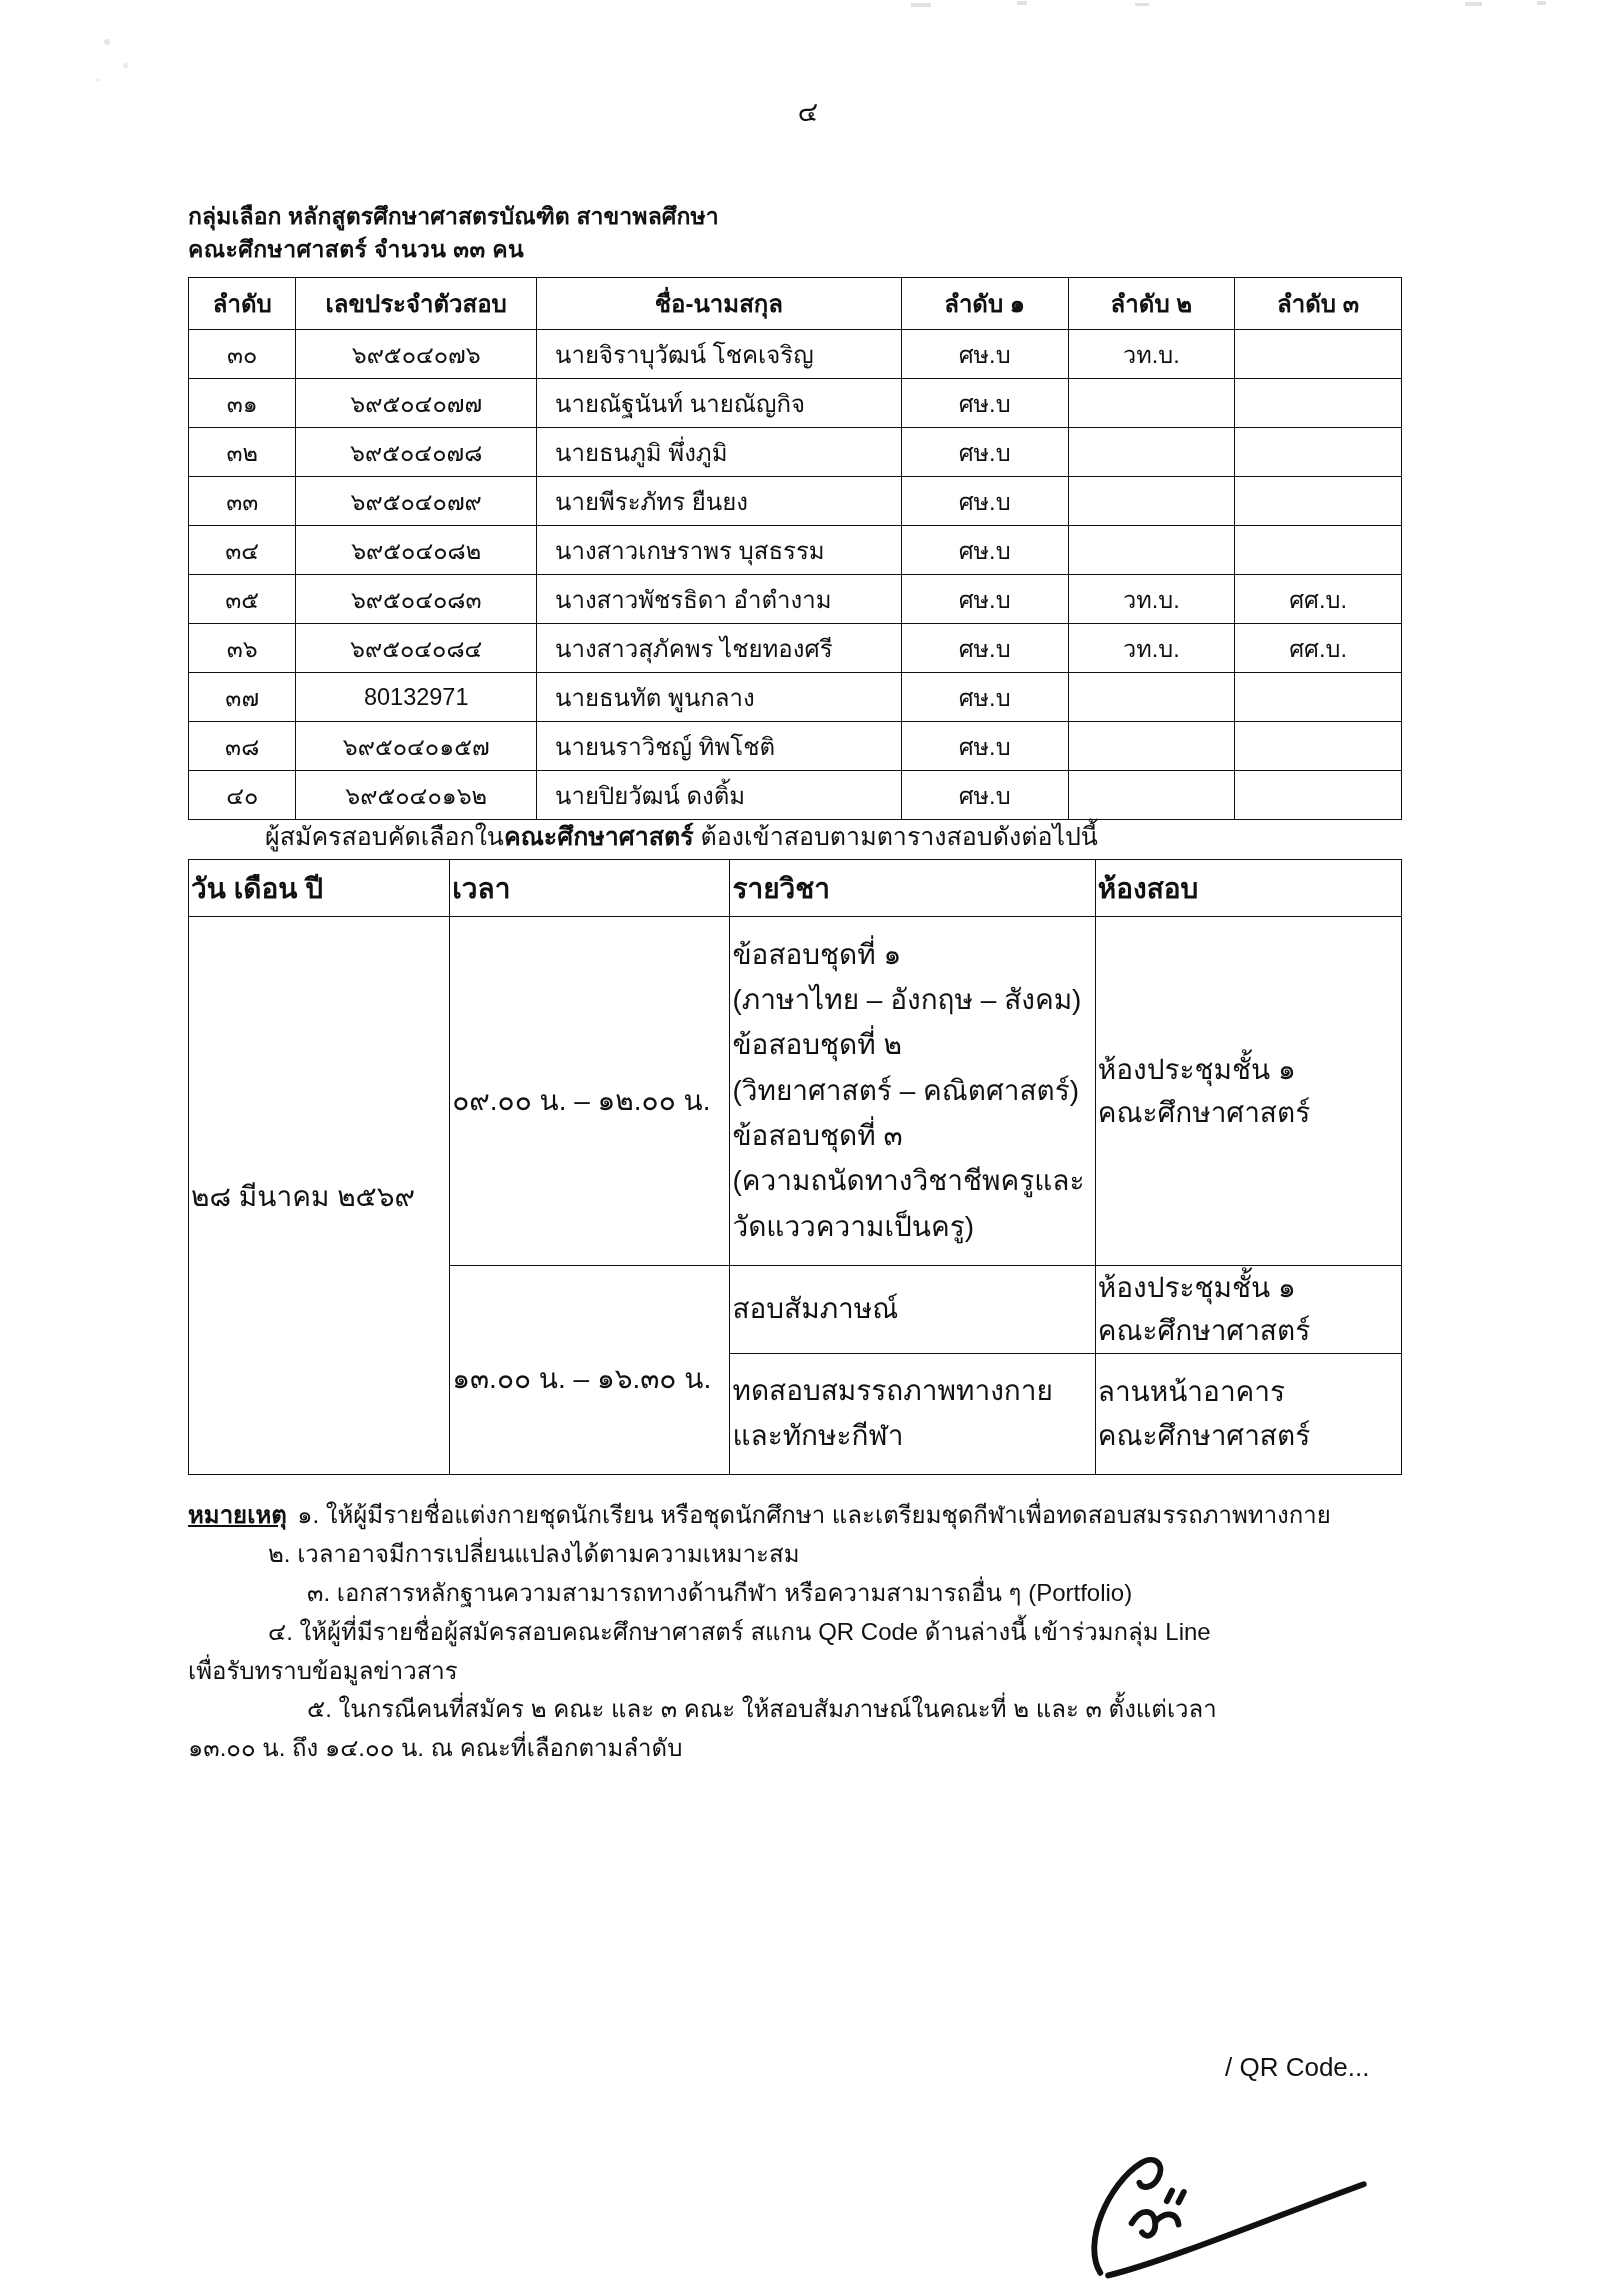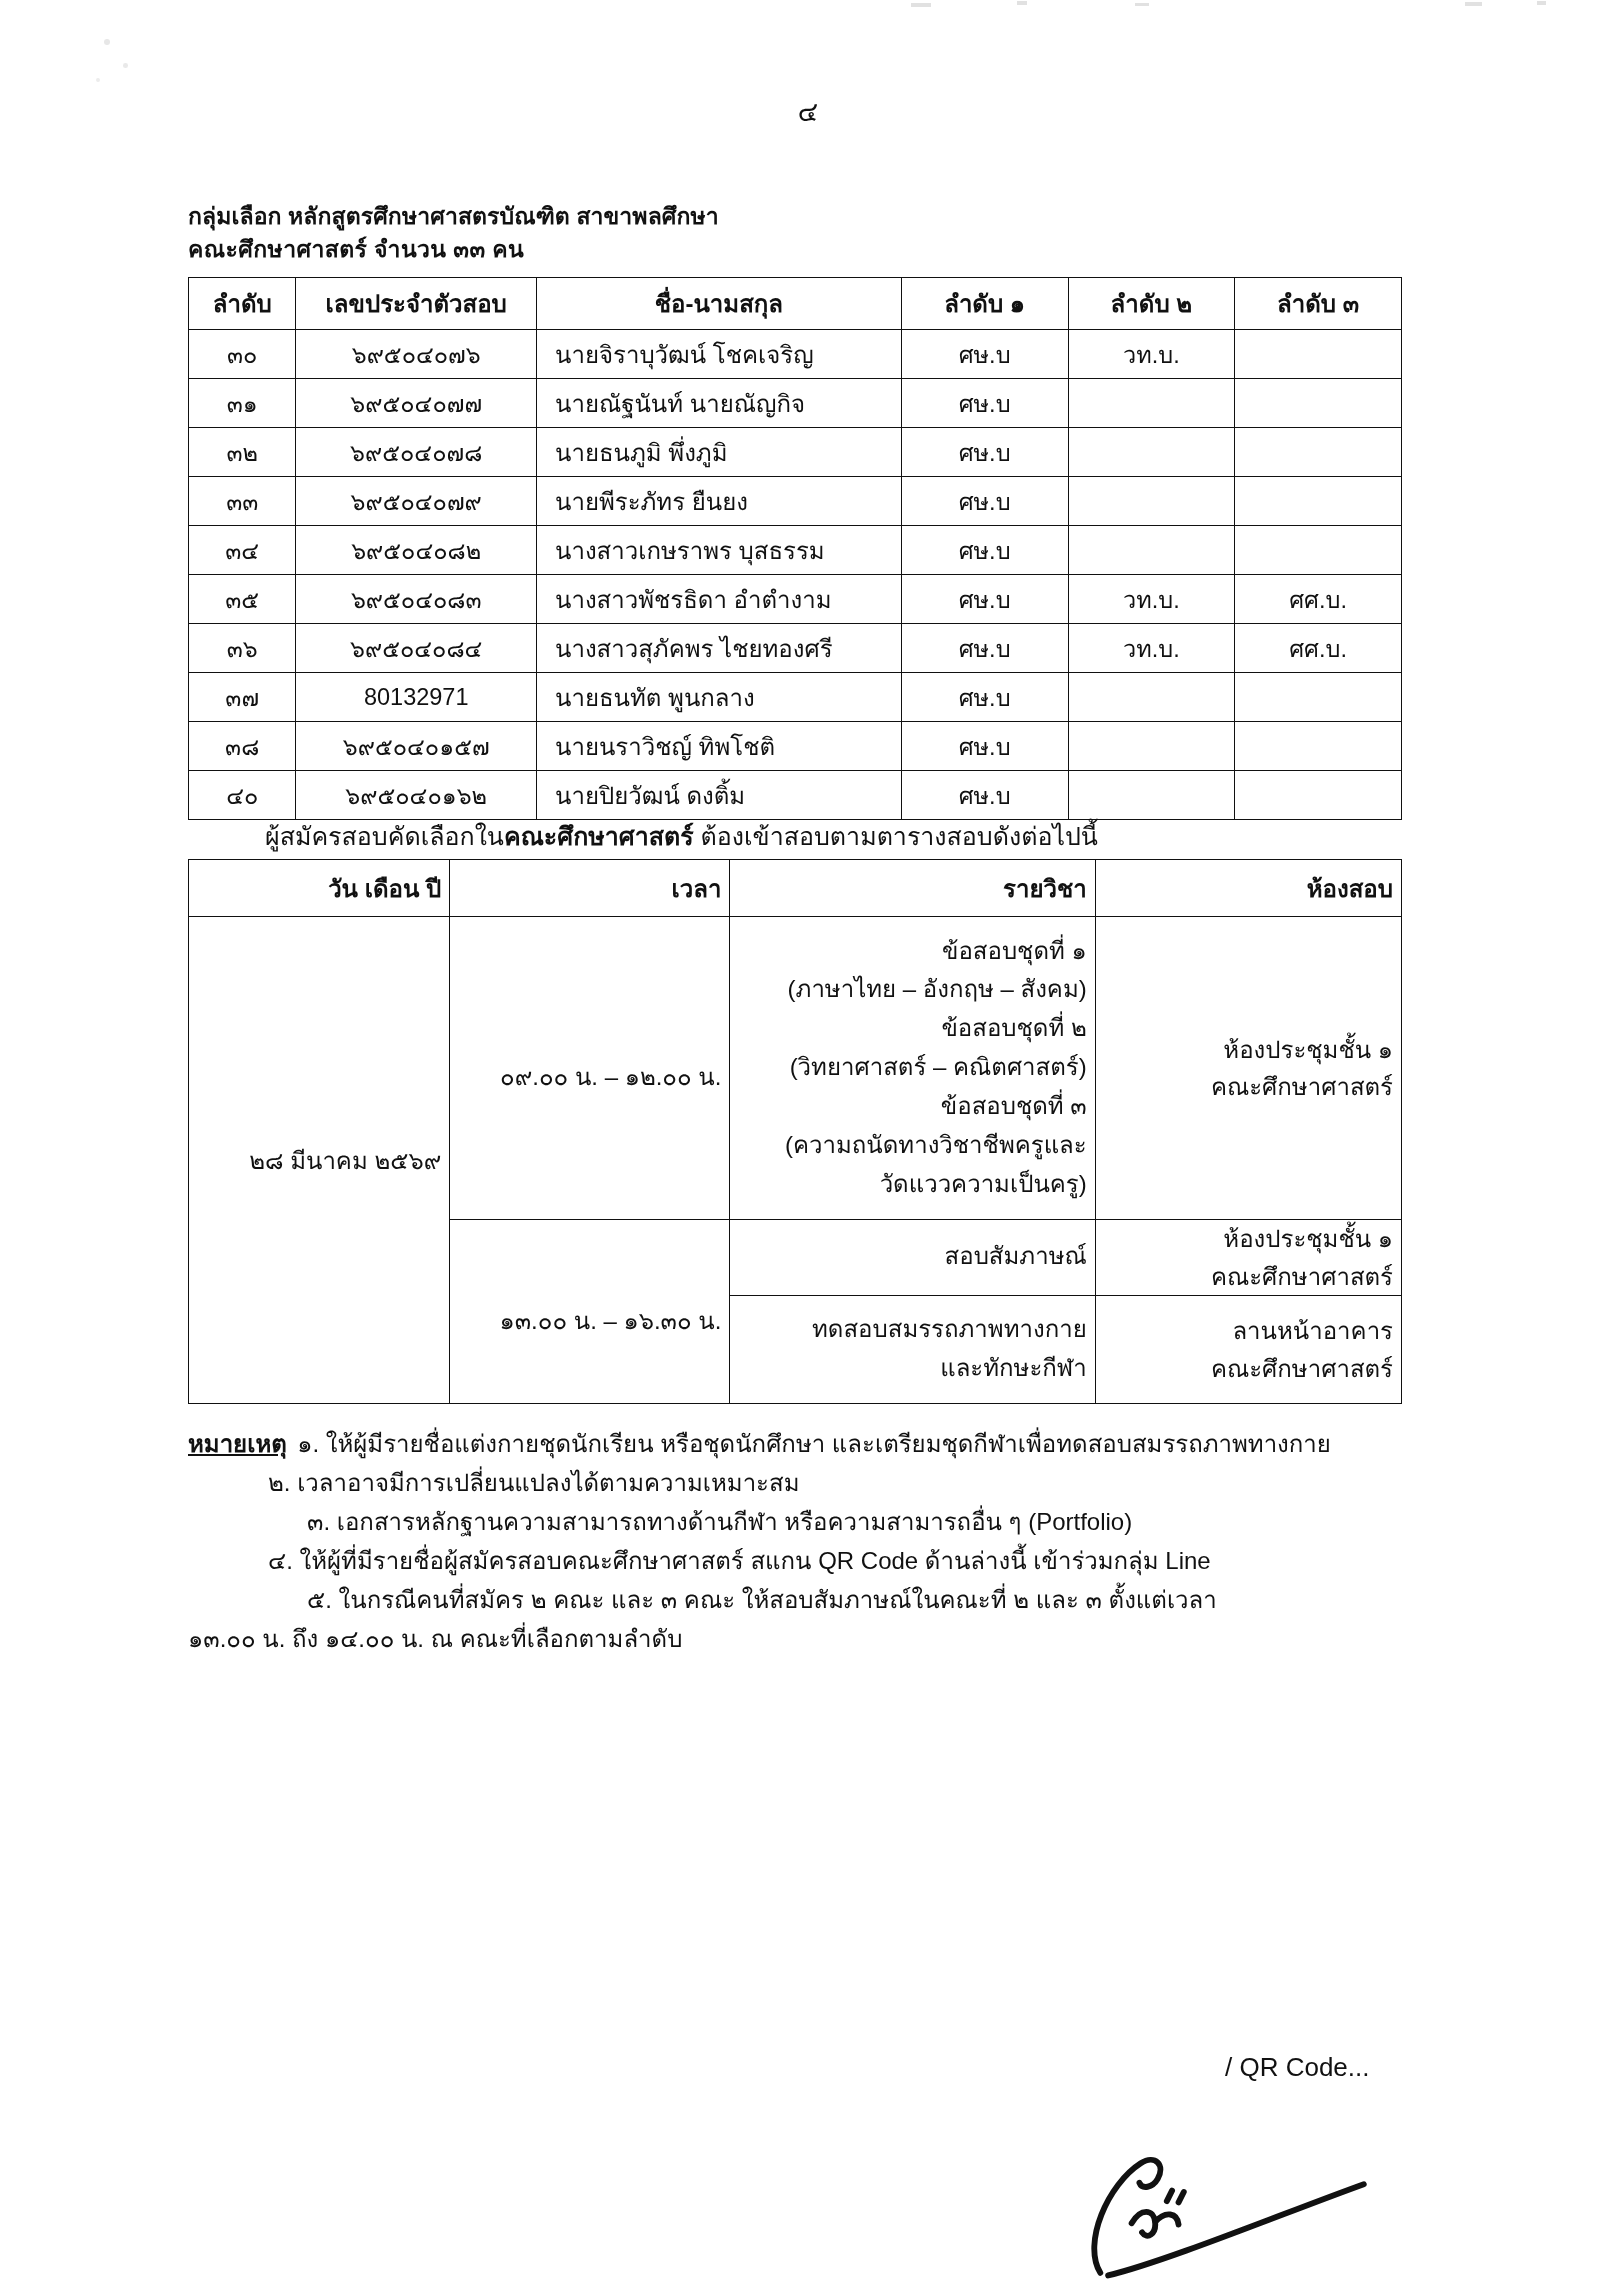--- a/index.html
+++ b/index.html
@@ -110,24 +110,24 @@
 
   
   .tbl-schedule {
     margin-top: 6.5px;
     width: 1214px;
     border: 1.3px solid #111;
   }
   .tbl-schedule th,
   .tbl-schedule td {
     border: 1.3px solid #111;
-    text-align: right;
+    text-align: left;
     vertical-align: middle;
-    font-size: 24px;
-    padding: 0 8px;
+    font-size: 28px;
+    padding: 0 2px;
   }
   .tbl-schedule th {
     font-weight: bold;
     height: 56px;
   }
   .s-date { width: 261px; }
   .s-time { width: 280px; }
   .s-subj { width: 365px; }
   .s-room { width: 306px; }
 
@@ -367,20 +367,21 @@
             </td>
           </tr>
         </tbody>
     </table>
 
     <div class="notes">
         <div class="notes-row"><span class="notes-label">หมายเหตุ</span><span class="note-indent-1">๑. ให้ผู้มีรายชื่อแต่งกายชุดนักเรียน หรือชุดนักศึกษา และเตรียมชุดกีฬาเพื่อทดสอบสมรรถภาพทางกาย</span></div>
         <div class="notes-row"><span class="note-indent-2">๒. เวลาอาจมีการเปลี่ยนแปลงได้ตามความเหมาะสม</span></div>
         <div class="notes-row"><span class="note-indent-3">๓. เอกสารหลักฐานความสามารถทางด้านกีฬา หรือความสามารถอื่น ๆ (Portfolio)</span></div>
         <div class="notes-row"><span class="note-indent-2">๔. ให้ผู้ที่มีรายชื่อผู้สมัครสอบคณะศึกษาศาสตร์ สแกน QR Code ด้านล่างนี้ เข้าร่วมกลุ่ม Line</span></div>
+        <div class="notes-row"><span class="note-wrap">เพื่อรับทราบข้อมูลข่าวสาร</span></div>
         <div class="notes-row"><span class="note-indent-3">๕. ในกรณีคนที่สมัคร ๒ คณะ และ ๓ คณะ ให้สอบสัมภาษณ์ในคณะที่ ๒ และ ๓ ตั้งแต่เวลา</span></div>
         <div class="notes-row"><span class="note-wrap">๑๓.๐๐ น. ถึง ๑๔.๐๐ น. ณ คณะที่เลือกตามลำดับ</span></div>
       </div>
 
   </div>
 
   <div class="qr-footer">/ QR Code...</div>
 
   <svg class="signature" viewBox="0 0 460 210">
     <path d="M48 196 C 20 150, 60 60, 110 28 C 132 14, 148 30, 136 52 C 128 66, 112 68, 108 58

